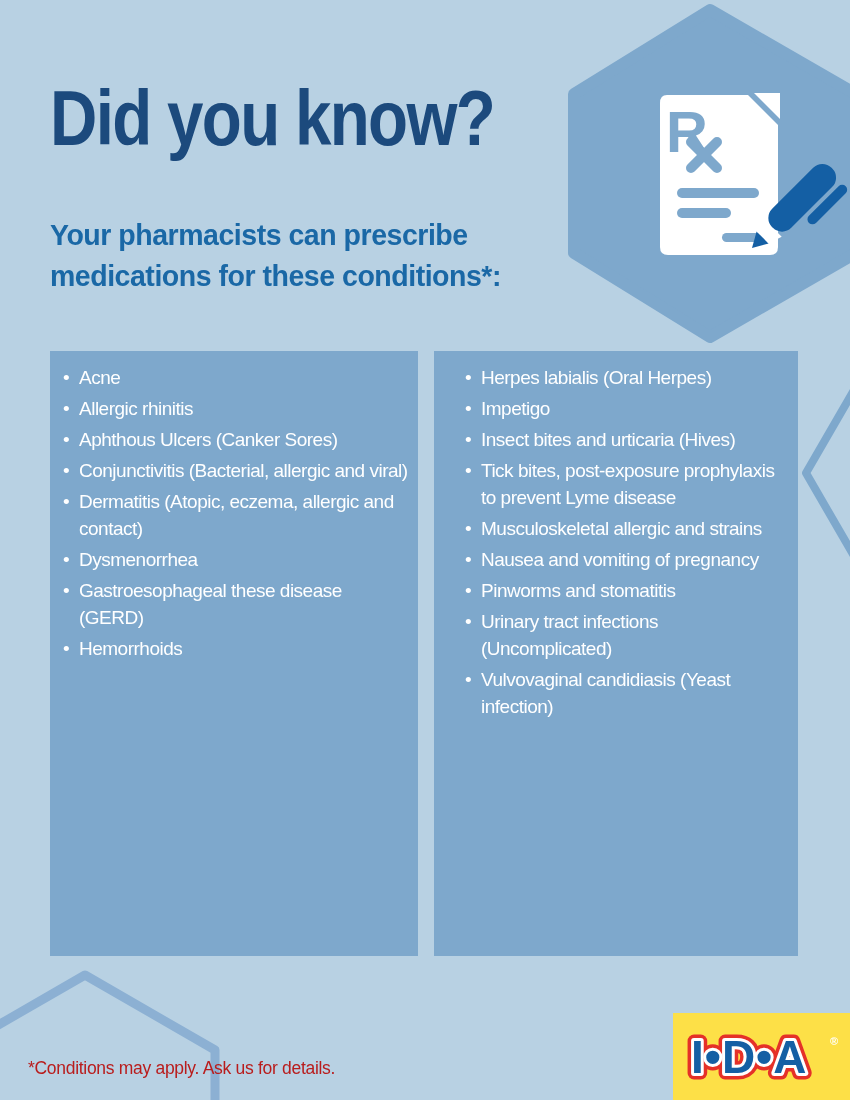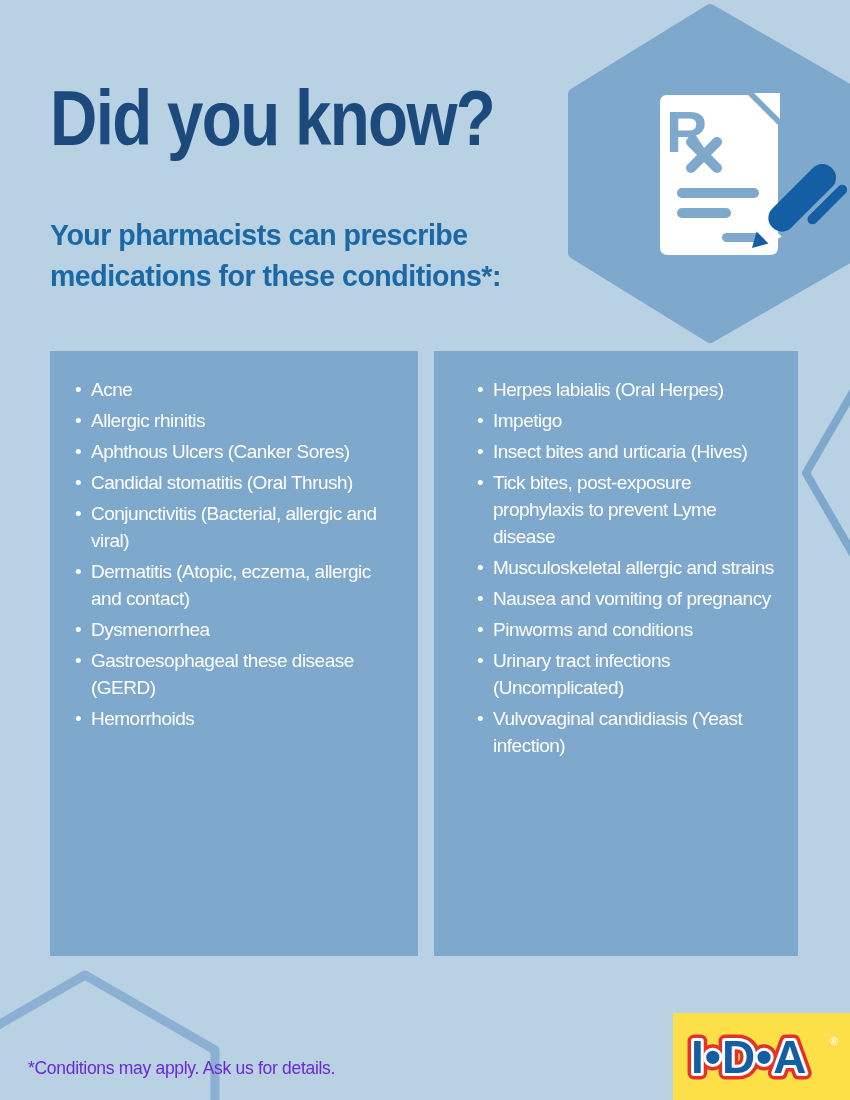--- a/index.html
+++ b/index.html
@@ -23,33 +23,33 @@
     letter-spacing:-0.5px;color:#1a68a6;
     transform:scaleX(0.95);transform-origin:0 0;white-space:nowrap;
   }
   .panel{
     position:absolute;top:351px;height:605px;
     background:#7ea8cc;box-sizing:border-box;
     padding:13px 8px 0 10px;
   }
   .panel.left{left:50px;width:368px;}
   .panel.right{left:434px;width:364px;padding-left:28px;}
-  .cond-list{margin:12px;padding:0;list-style:none;}
+  .cond-list{margin:0;padding:0;list-style:none;}
   .cond-list li{
     position:relative;padding-left:19px;margin:0 0 4px 0;
     color:#ffffff;font-size:19px;line-height:27px;letter-spacing:-0.5px;
   }
   .cond-list li::before{
     content:"\2022";
     position:absolute;left:3px;top:0;
     color:#ffffff;
   }
   .footnote{
     position:absolute;left:28px;top:1058px;
-    font-size:17.5px;color:#6d28d9;letter-spacing:-0.3px;
+    font-size:17.5px;color:#b91c1c;letter-spacing:-0.3px;
   }
   .ida-logo{
     position:absolute;left:673px;top:1013px;width:177px;height:87px;
     background:#fde047;
   }
   .ida-logo svg{display:block;}
   .ida-text{
     font-family:"Liberation Sans", sans-serif;
     font-weight:bold;font-size:46px;letter-spacing:1px;
   }
@@ -99,39 +99,38 @@
     <div>Your pharmacists can prescribe</div>
     <div>medications for these conditions*:</div>
   </div>
 
   <div class="panel left">
     <ul class="cond-list">
 
     <li>Acne</li>
         <li>Allergic rhinitis</li>
         <li>Aphthous Ulcers (Canker Sores)</li>
-        <li>Candidal stomatitis (Oral Thrush)</li>
         <li>Conjunctivitis (Bacterial, allergic and viral)</li>
         <li>Dermatitis (Atopic, eczema, allergic and contact)</li>
         <li>Dysmenorrhea</li>
         <li>Gastroesophageal these disease (GERD)</li>
         <li>Hemorrhoids</li>
       </ul>
   </div>
 
   <div class="panel right">
     <ul class="cond-list">
 
     <li>Herpes labialis (Oral Herpes)</li>
         <li>Impetigo</li>
         <li>Insect bites and urticaria (Hives)</li>
         <li>Tick bites, post-exposure prophylaxis to prevent Lyme disease</li>
         <li>Musculoskeletal allergic and strains</li>
         <li>Nausea and vomiting of pregnancy</li>
-        <li>Pinworms and conditions</li>
+        <li>Pinworms and stomatitis</li>
         <li>Urinary tract infections (Uncomplicated)</li>
         <li>Vulvovaginal candidiasis (Yeast infection)</li>
       </ul>
   </div>
 
   <div class="footnote">*Conditions may apply. Ask us for details.</div>
 
   <div class="ida-logo">
     <svg width="177" height="87" viewBox="0 0 177 87">
       <text class="ida-text" x="18" y="60" fill="none" stroke="#e53128" stroke-width="13" stroke-linejoin="round">I•D•A</text>

